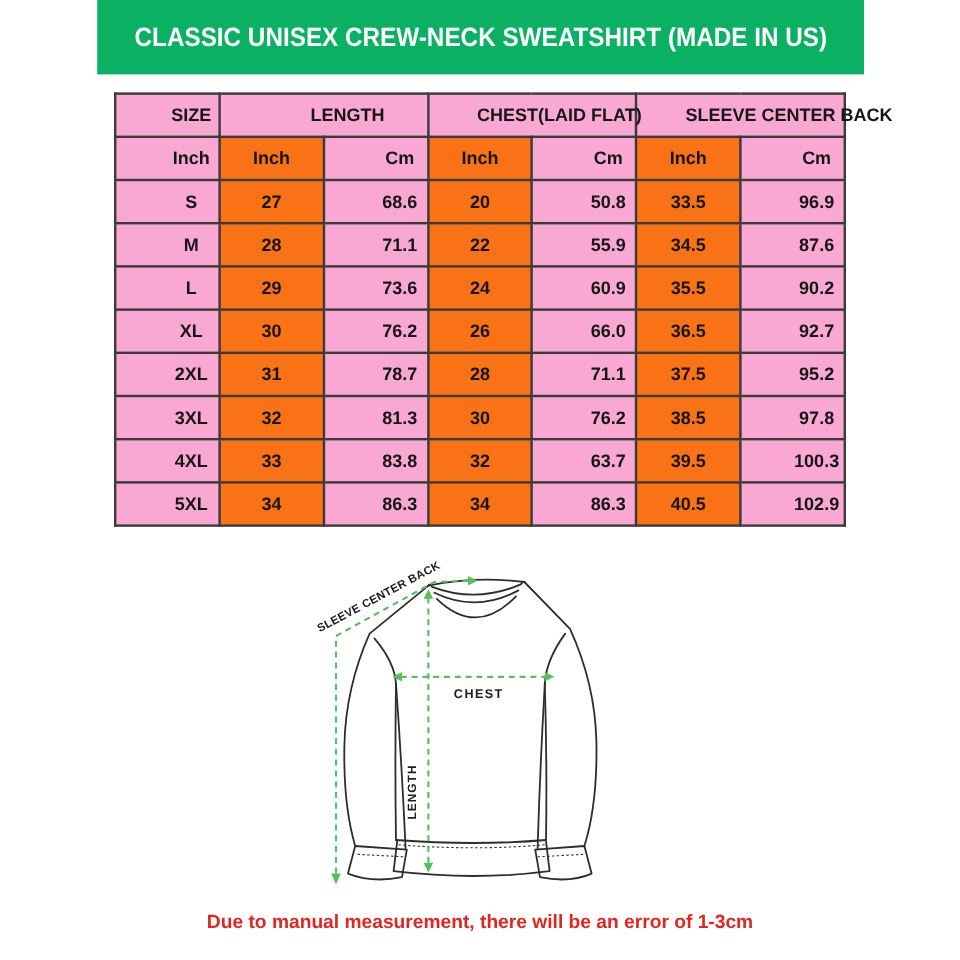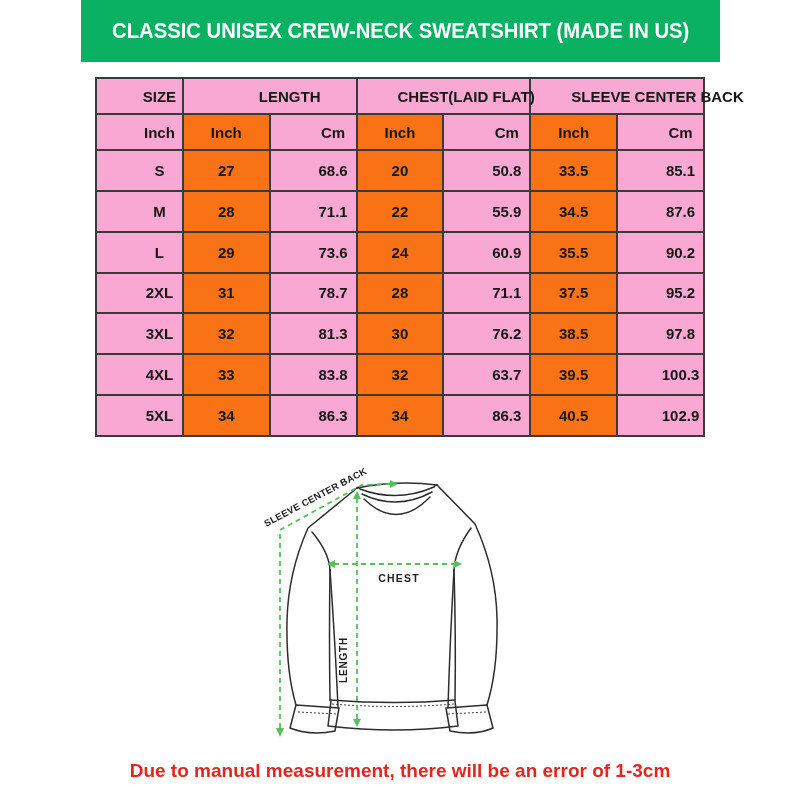--- a/index.html
+++ b/index.html
@@ -28,21 +28,21 @@
     white-space:nowrap;
   }
   .size-table .c-gray{background:#f9a8d4;padding-left:40px;}
   .size-table .c-white{background:#f97316;margin-top:32px;}
   
   .diagram{position:absolute;left:250px;top:458px;width:260px;height:290px;}
   .diagram svg{display:block;width:260px;height:290px;}
   
   .note{
     position:absolute;left:0;top:760px;width:800px;margin:0;
-    text-align:center;font-size:19px;font-weight:bold;
+    text-align:center;font-size:16px;font-weight:bold;
   }
 </style>
 </head>
 <body>
 
 <div class="canvas">
 
   <header class="titlebar" style="background: rgb(10, 177, 99);">
     <span class="title-text" style="color: rgb(255, 255, 255);">CLASSIC UNISEX CREW-NECK SWEATSHIRT (MADE IN US)</span>
   </header>
@@ -66,41 +66,50 @@
         </tr>
     </thead>
     <tbody id="table-body">
         <tr>
           <td class="c-gray">S</td>
           <td class="c-white">27</td>
           <td class="c-gray">68.6</td>
           <td class="c-white">20</td>
           <td class="c-gray">50.8</td>
           <td class="c-white">33.5</td>
-          <td class="c-gray">85.1</td>
+          <td class="c-gray">96.9</td>
         </tr>
         <tr>
           <td class="c-gray">M</td>
           <td class="c-white">28</td>
           <td class="c-gray">71.1</td>
           <td class="c-white">22</td>
           <td class="c-gray">55.9</td>
           <td class="c-white">34.5</td>
           <td class="c-gray">87.6</td>
         </tr>
         <tr>
           <td class="c-gray">L</td>
           <td class="c-white">29</td>
           <td class="c-gray">73.6</td>
           <td class="c-white">24</td>
           <td class="c-gray">60.9</td>
           <td class="c-white">35.5</td>
           <td class="c-gray">90.2</td>
         </tr>
         <tr>
+          <td class="c-gray">XL</td>
+          <td class="c-white">30</td>
+          <td class="c-gray">76.2</td>
+          <td class="c-white">26</td>
+          <td class="c-gray">66.0</td>
+          <td class="c-white">36.5</td>
+          <td class="c-gray">92.7</td>
+        </tr>
+        <tr>
           <td class="c-gray">2XL</td>
           <td class="c-white">31</td>
           <td class="c-gray">78.7</td>
           <td class="c-white">28</td>
           <td class="c-gray">71.1</td>
           <td class="c-white">37.5</td>
           <td class="c-gray">95.2</td>
         </tr>
         <tr>
           <td class="c-gray">3XL</td>

